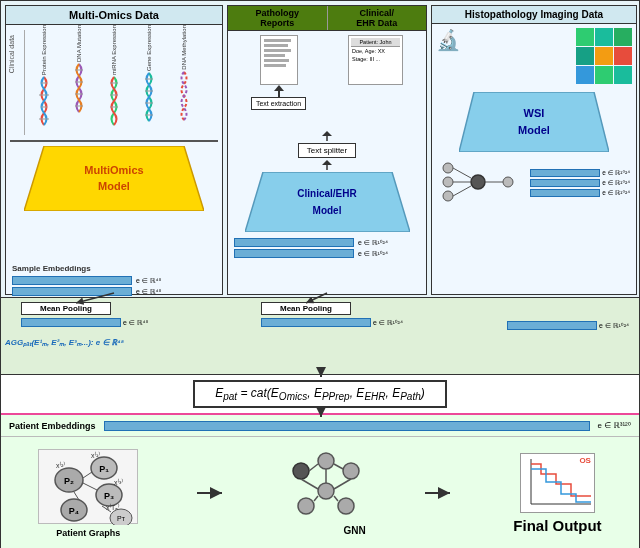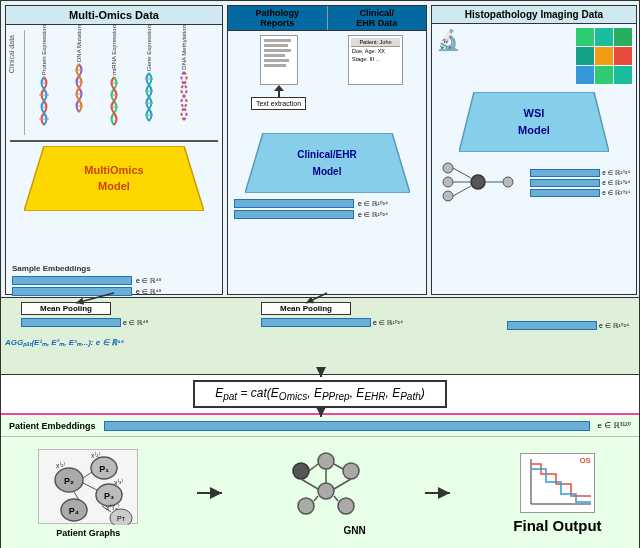--- a/index.html
+++ b/index.html
@@ -56,21 +56,21 @@
       left: 226px;
       width: 200px;
       height: 290px;
       border: 1.5px solid #333;
       background: #f0f8ff;
     }
 
     .pathology-header {
       display: flex;
       border-bottom: 1px solid #333;
-      background: #0369a1;
+      background: #4d7c0f;
     }
 
     
     .histo-panel {
       position: absolute;
       top: 4px;
       left: 430px;
       width: 206px;
       height: 290px;
       border: 1.5px solid #333;
@@ -227,20 +227,32 @@
 
         <div style="display:flex;flex-direction:column;align-items:center;flex:1;">
           <div style="width:55px;height:50px;background:#fff;border:1px solid #999;padding:2px;font-size:5.5px;">
             <div style="background:#ddd;padding:1px;text-align:center;border-bottom:1px solid #999;">Patient: John</div>
             <div style="padding:1px;">Doe, Age: XX</div>
             <div style="padding:1px;">Stage: III ...</div>
           </div>
         </div>
       </div>
 
+      <div style="display:flex;flex-direction:column;align-items:center;gap:2px;padding:0 4px;">
+        <svg width="10" height="10">
+            <polygon points="5,0 10,5 0,5" fill="#333"></polygon>
+            <line x1="5" y1="5" x2="5" y2="10" stroke="#333" stroke-width="1.5"></line>
+          </svg>
+        <div style="border:1px solid #333;background:#fff;padding:2px 8px;font-size:8px;text-align:center;">Text
+splitter</div>
+        <svg width="10" height="10">
+            <polygon points="5,0 10,5 0,5" fill="#333"></polygon>
+            <line x1="5" y1="5" x2="5" y2="10" stroke="#333" stroke-width="1.5"></line>
+          </svg>
+      </div>
 
       <div style="margin:2px auto;width:165px;text-align:center;">
         <svg width="165" height="60">
           <polygon points="18,0 147,0 165,60 0,60" fill="#87ceeb" stroke="#5599bb" stroke-width="1.5"></polygon>
           <text x="82" y="25" text-anchor="middle" font-size="10" font-weight="bold" fill="#00008b">Clinical/EHR</text>
           <text x="82" y="42" text-anchor="middle" font-size="10" font-weight="bold" fill="#00008b">Model</text>
         </svg>
       </div>
 
       <div style="padding:2px 6px;">

